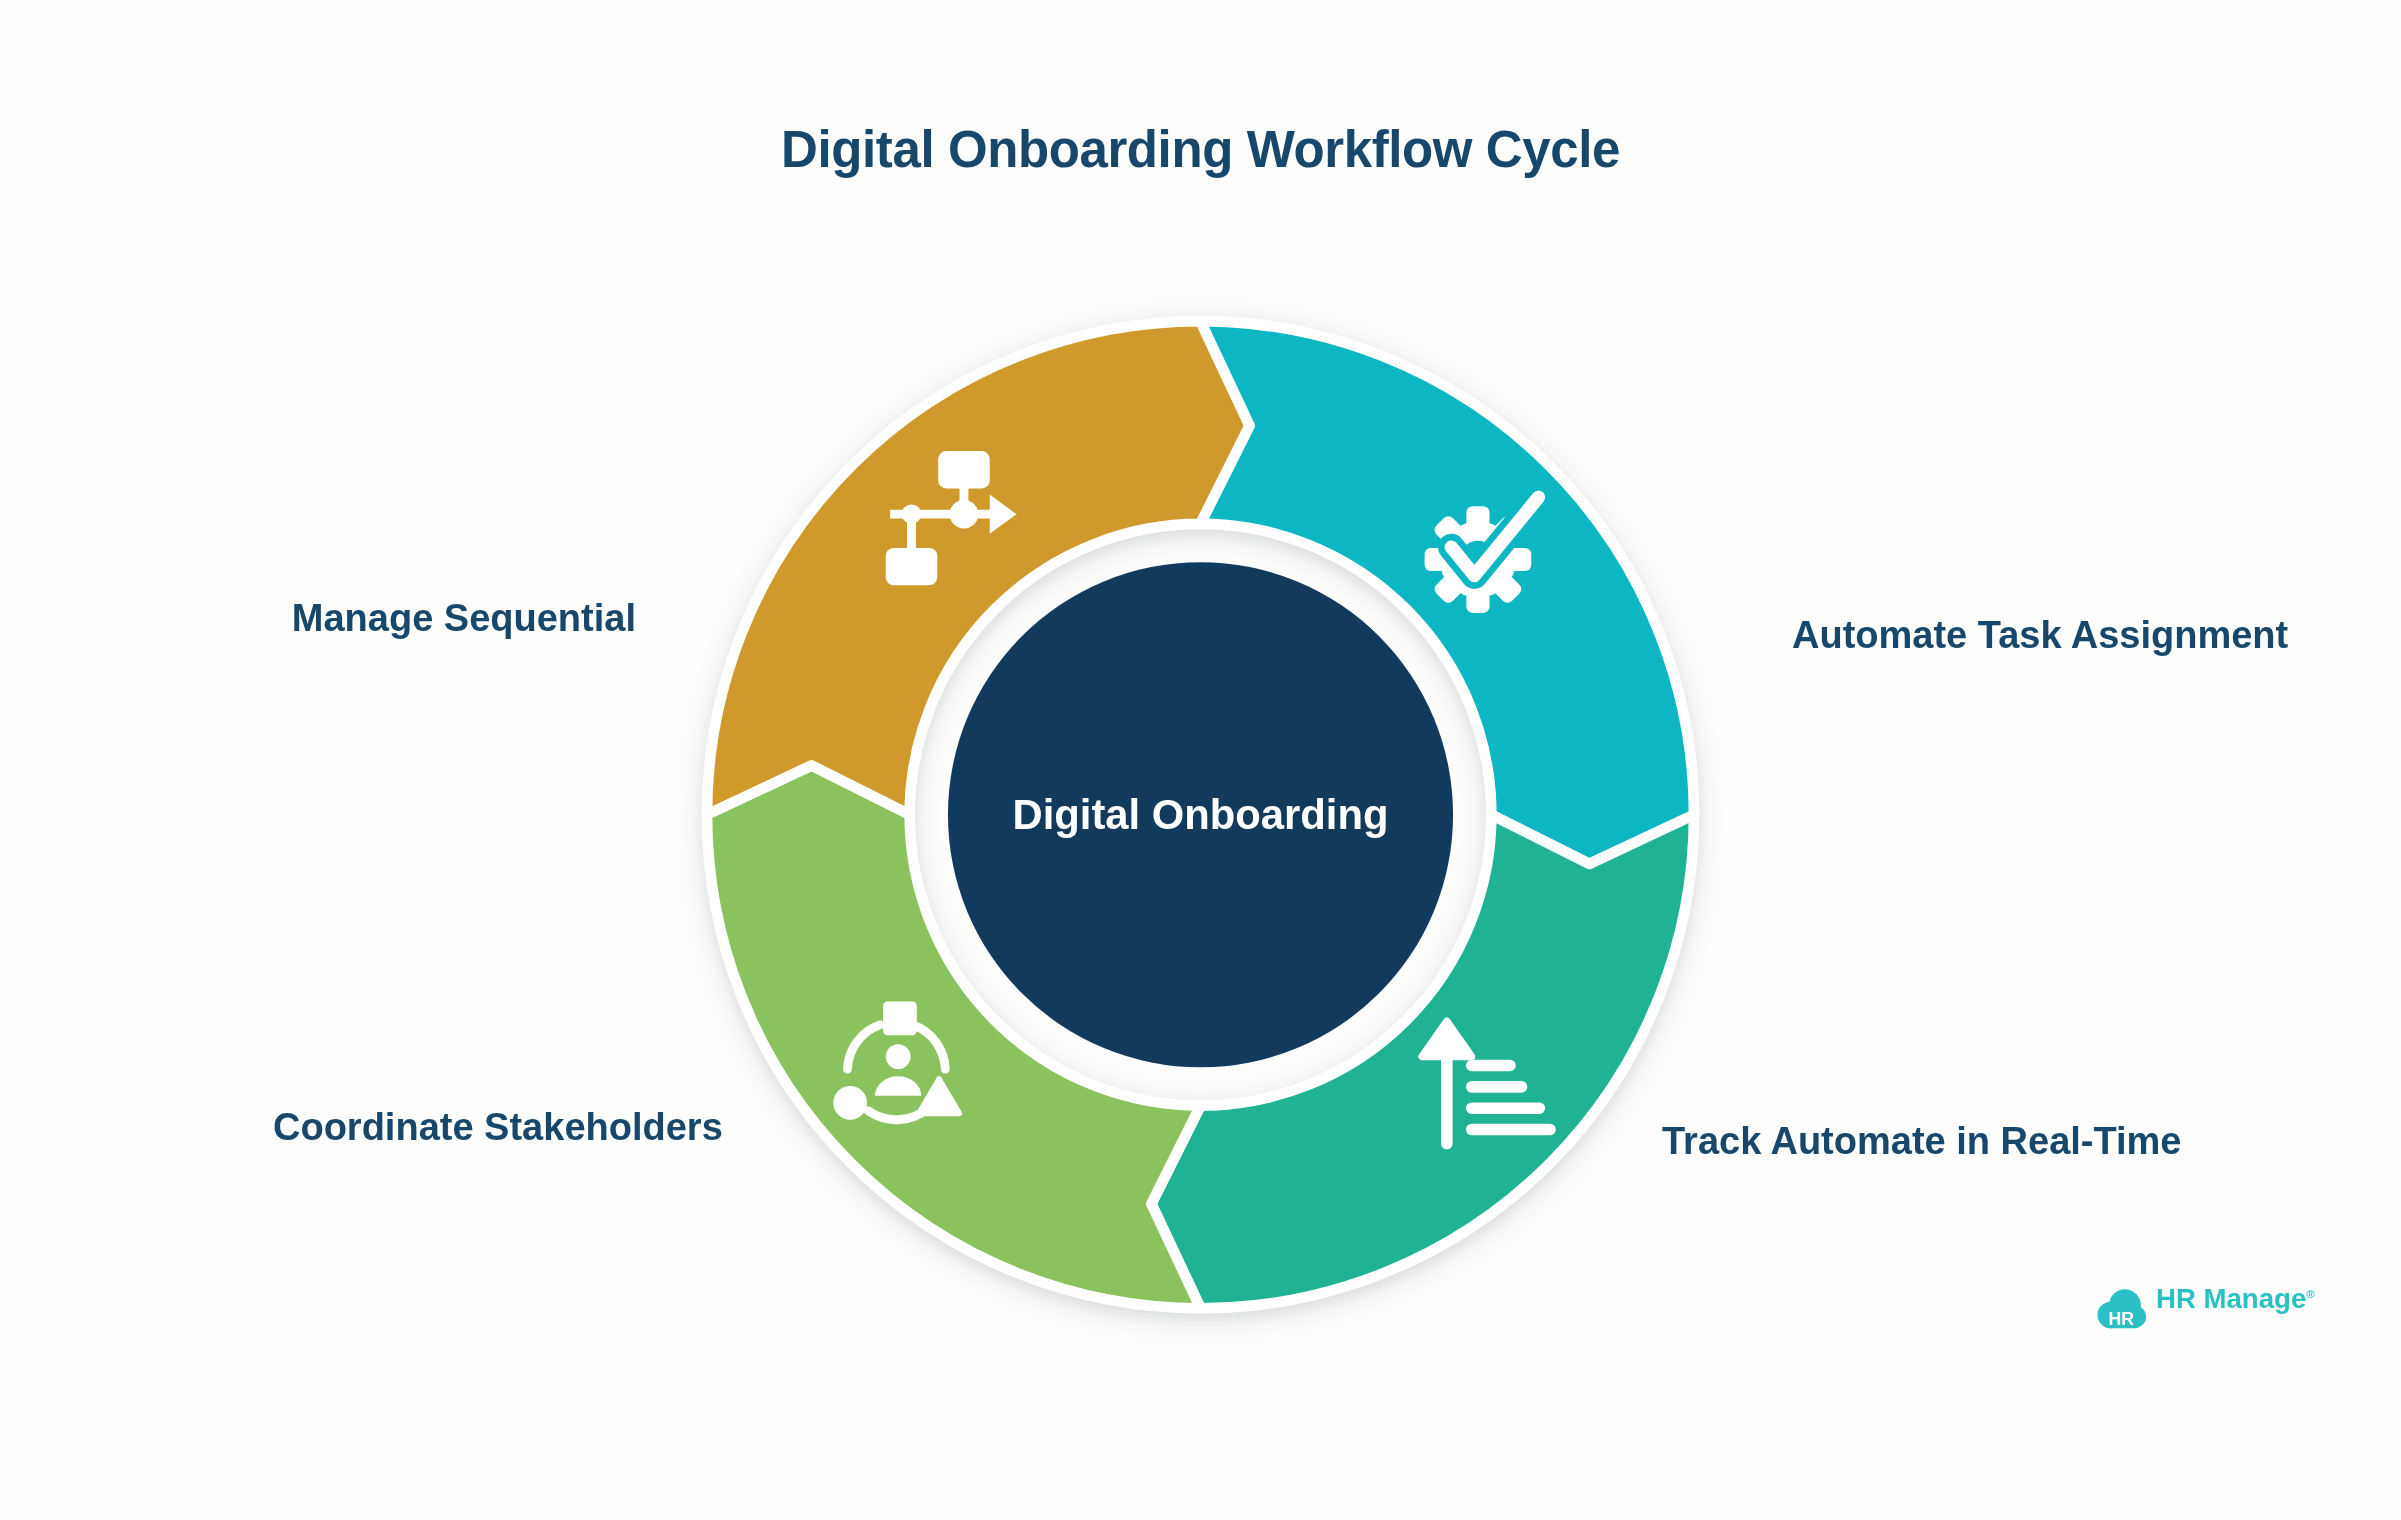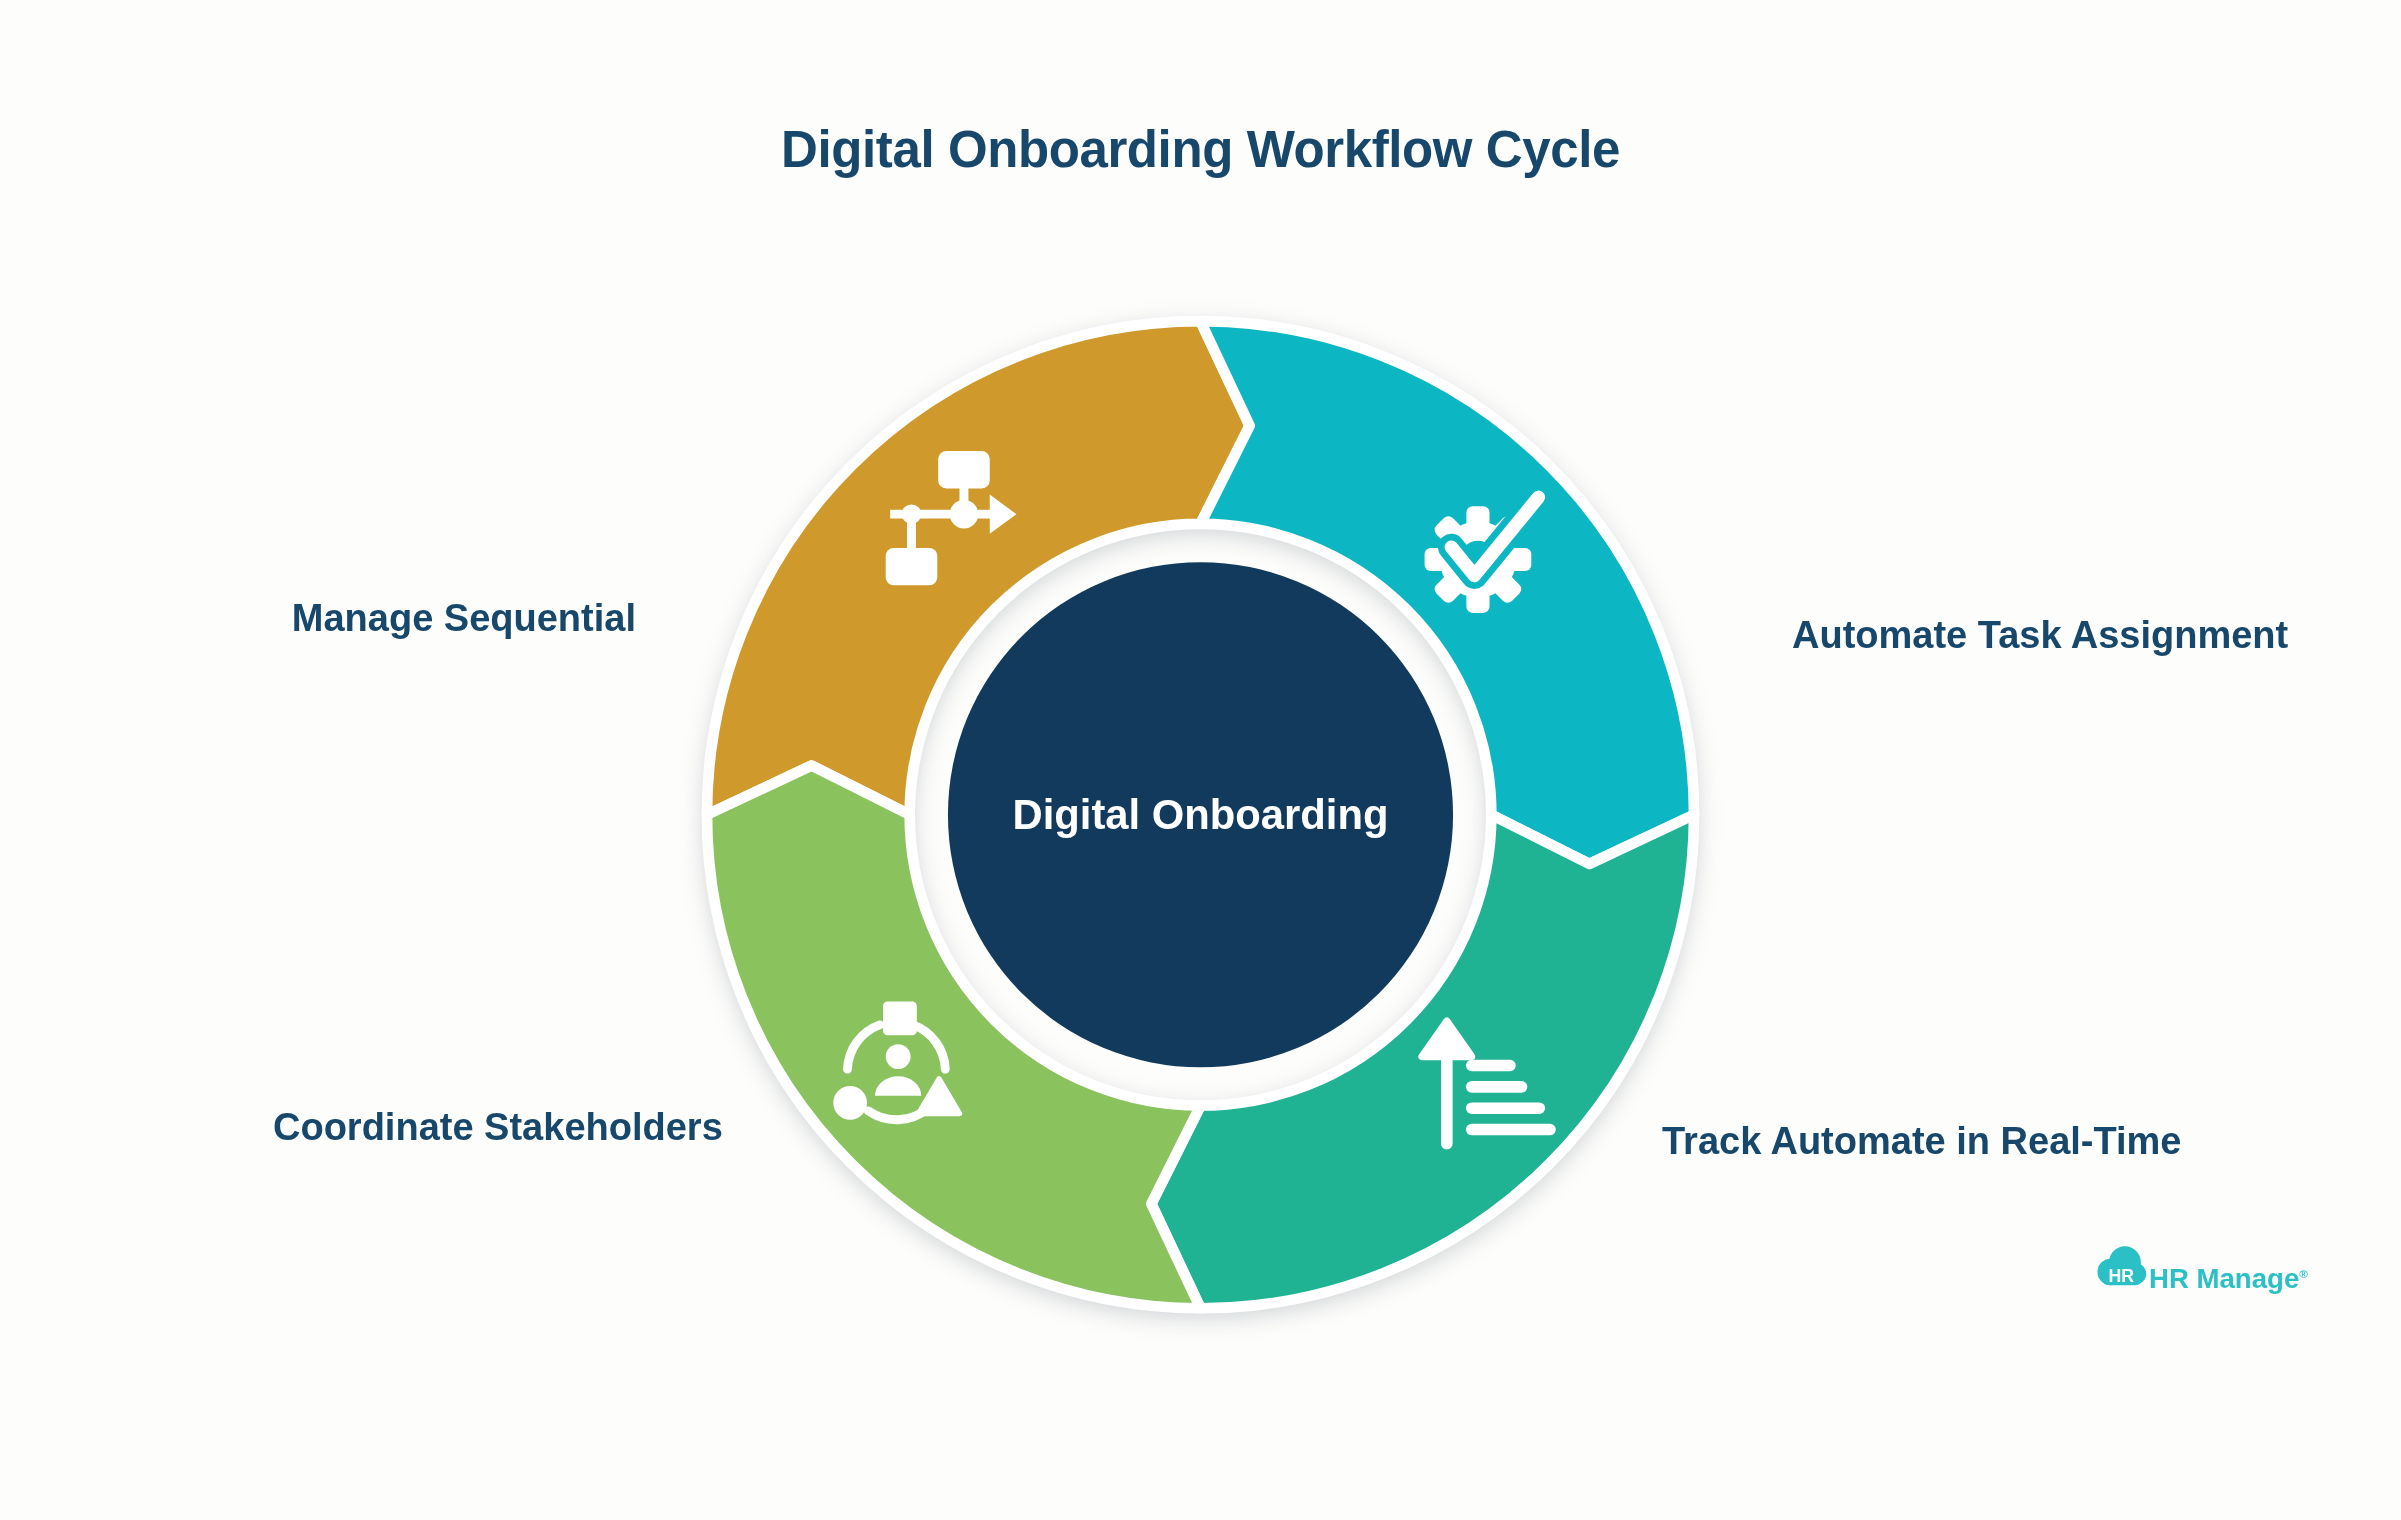--- a/index.html
+++ b/index.html
@@ -40,24 +40,24 @@
   .align-right { text-align: right; }
   .center-text {
     font-size: 47px;
     font-weight: 600;
     fill: #ffffff;
     font-family: "Liberation Sans", sans-serif;
   }
   .logo {
     position: absolute;
     left: 2092px;
-    top: 1240px;
+    top: 1283px;
     display: flex;
-    align-items: flex-end;
-    gap: 0;
+    align-items: flex-start;
+    gap: 7px;
   }
   .logo-text {
     font-size: 27.6px;
     font-weight: 700;
     color: #2bc0c5;
     letter-spacing: 0px;
     white-space: nowrap;
   }
   .logo-text sup {
     font-size: 11.6px;

